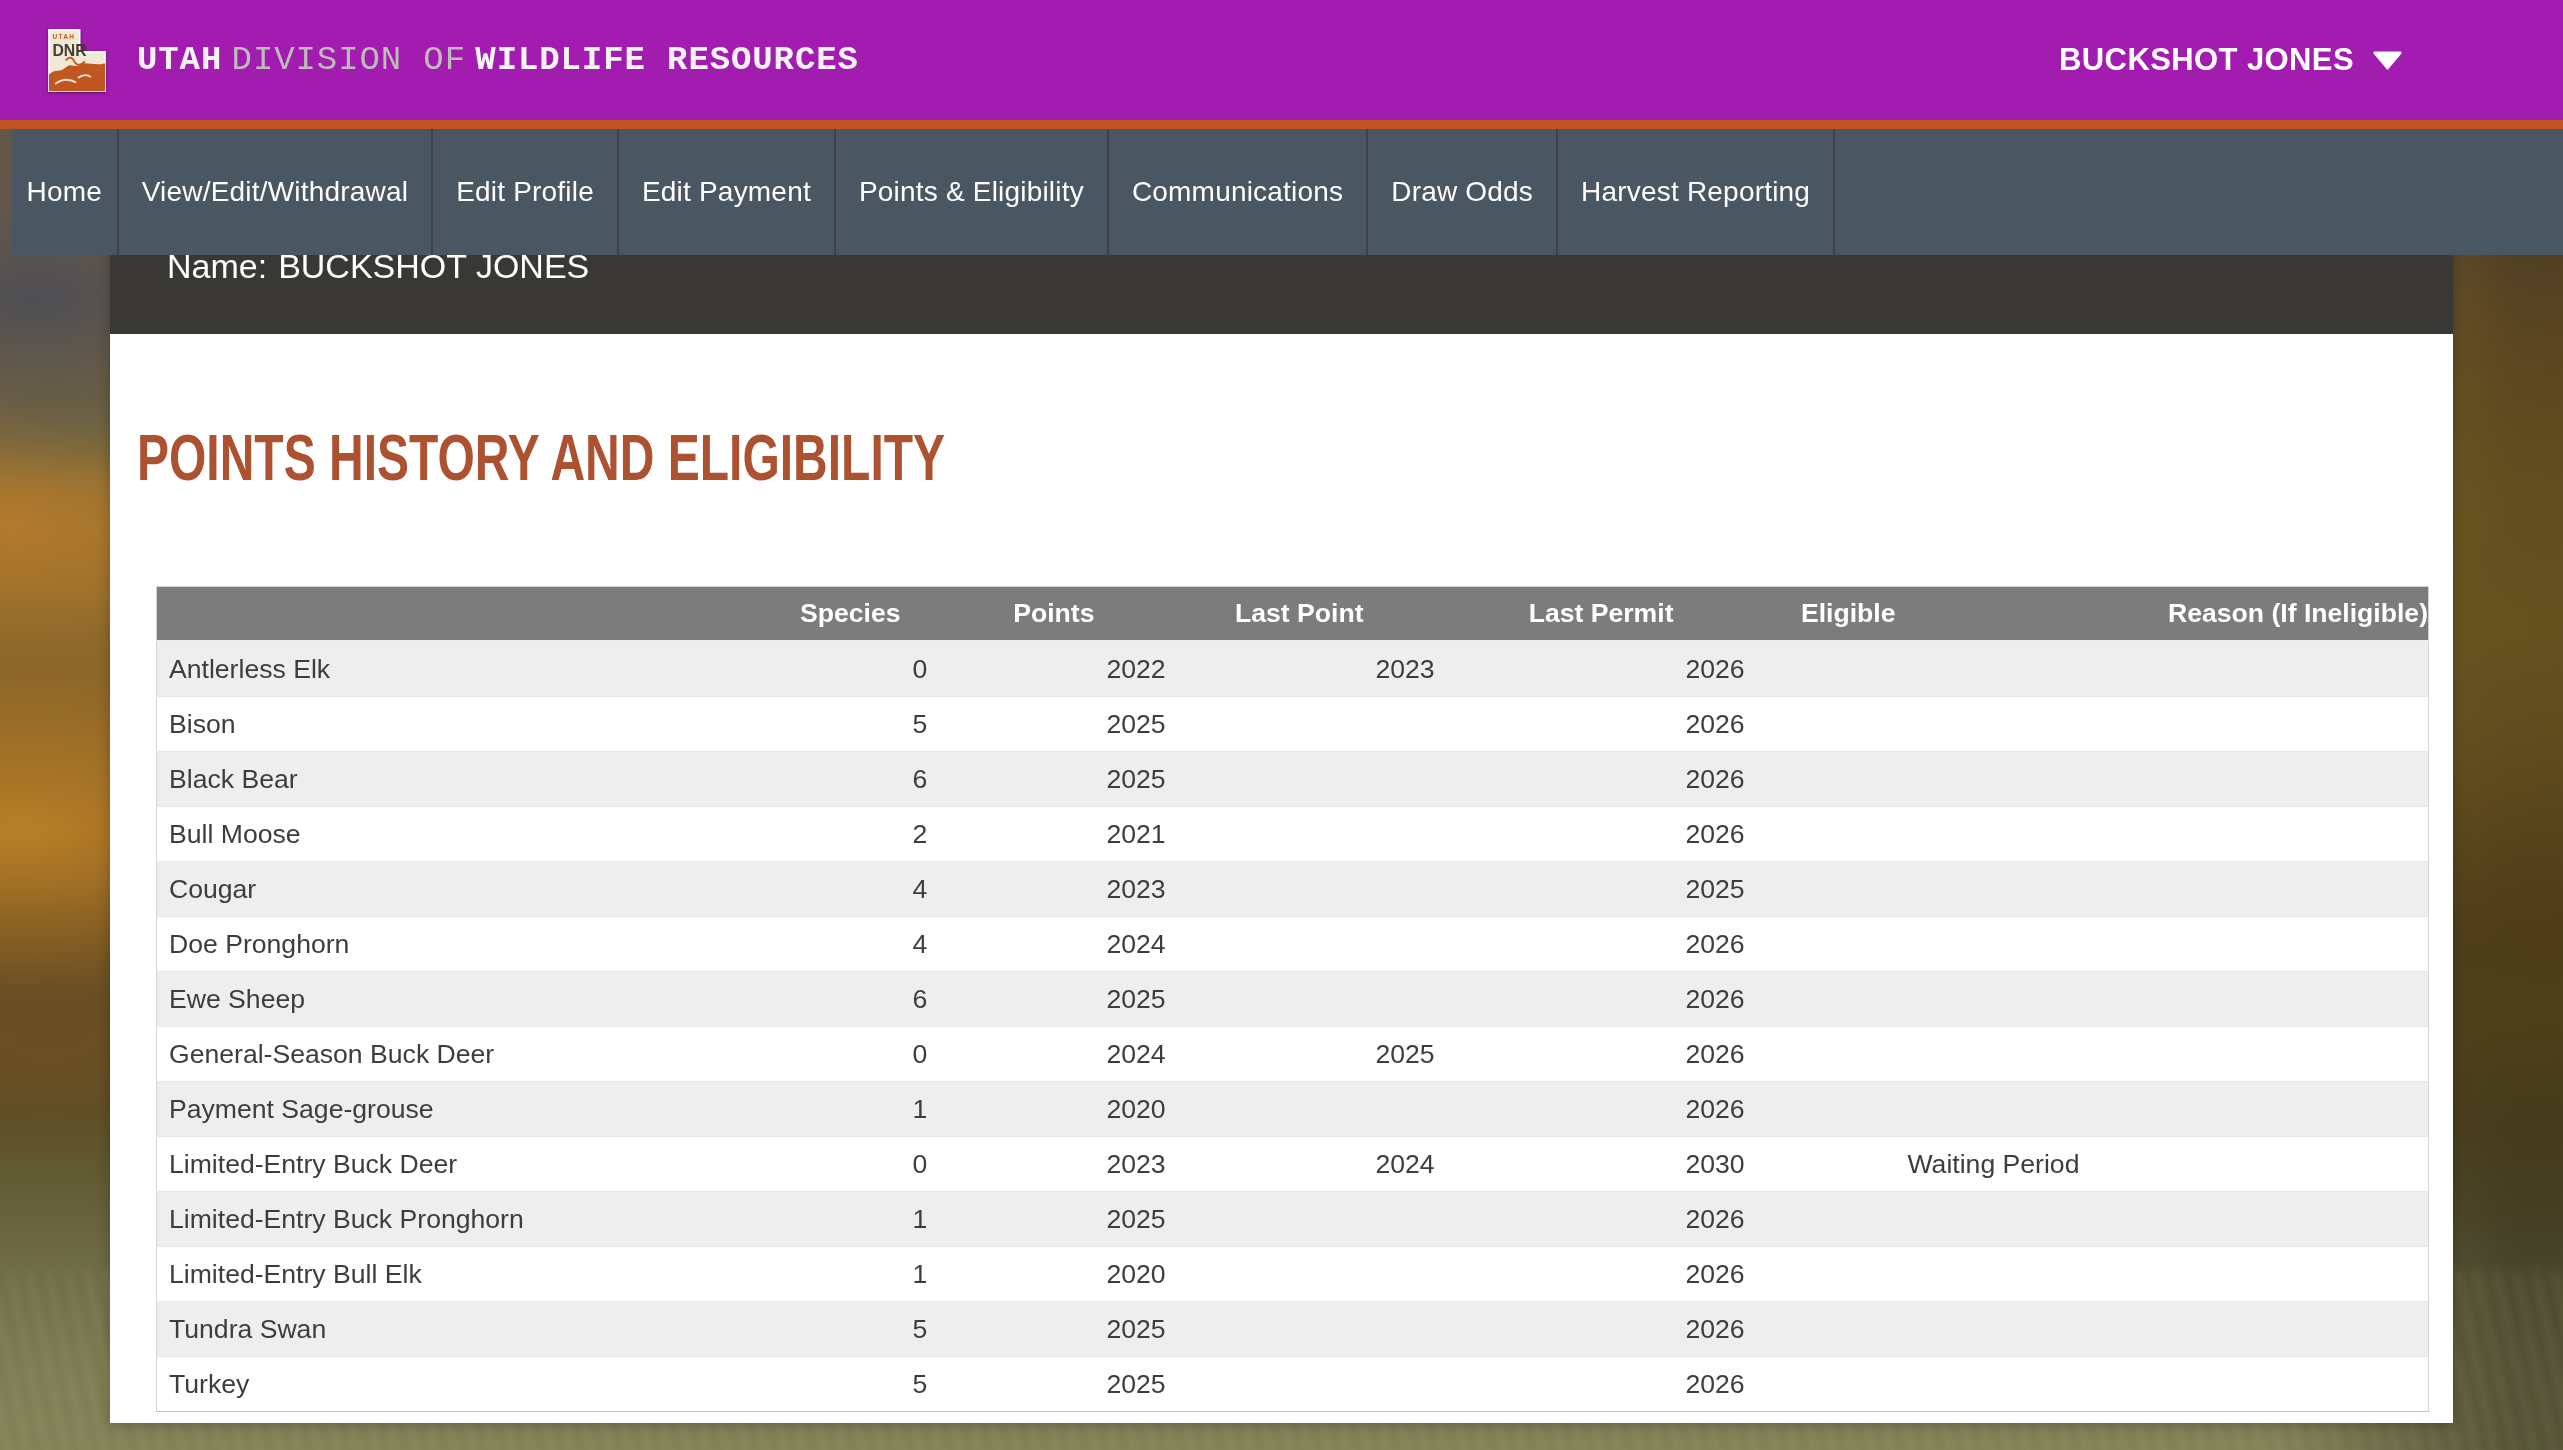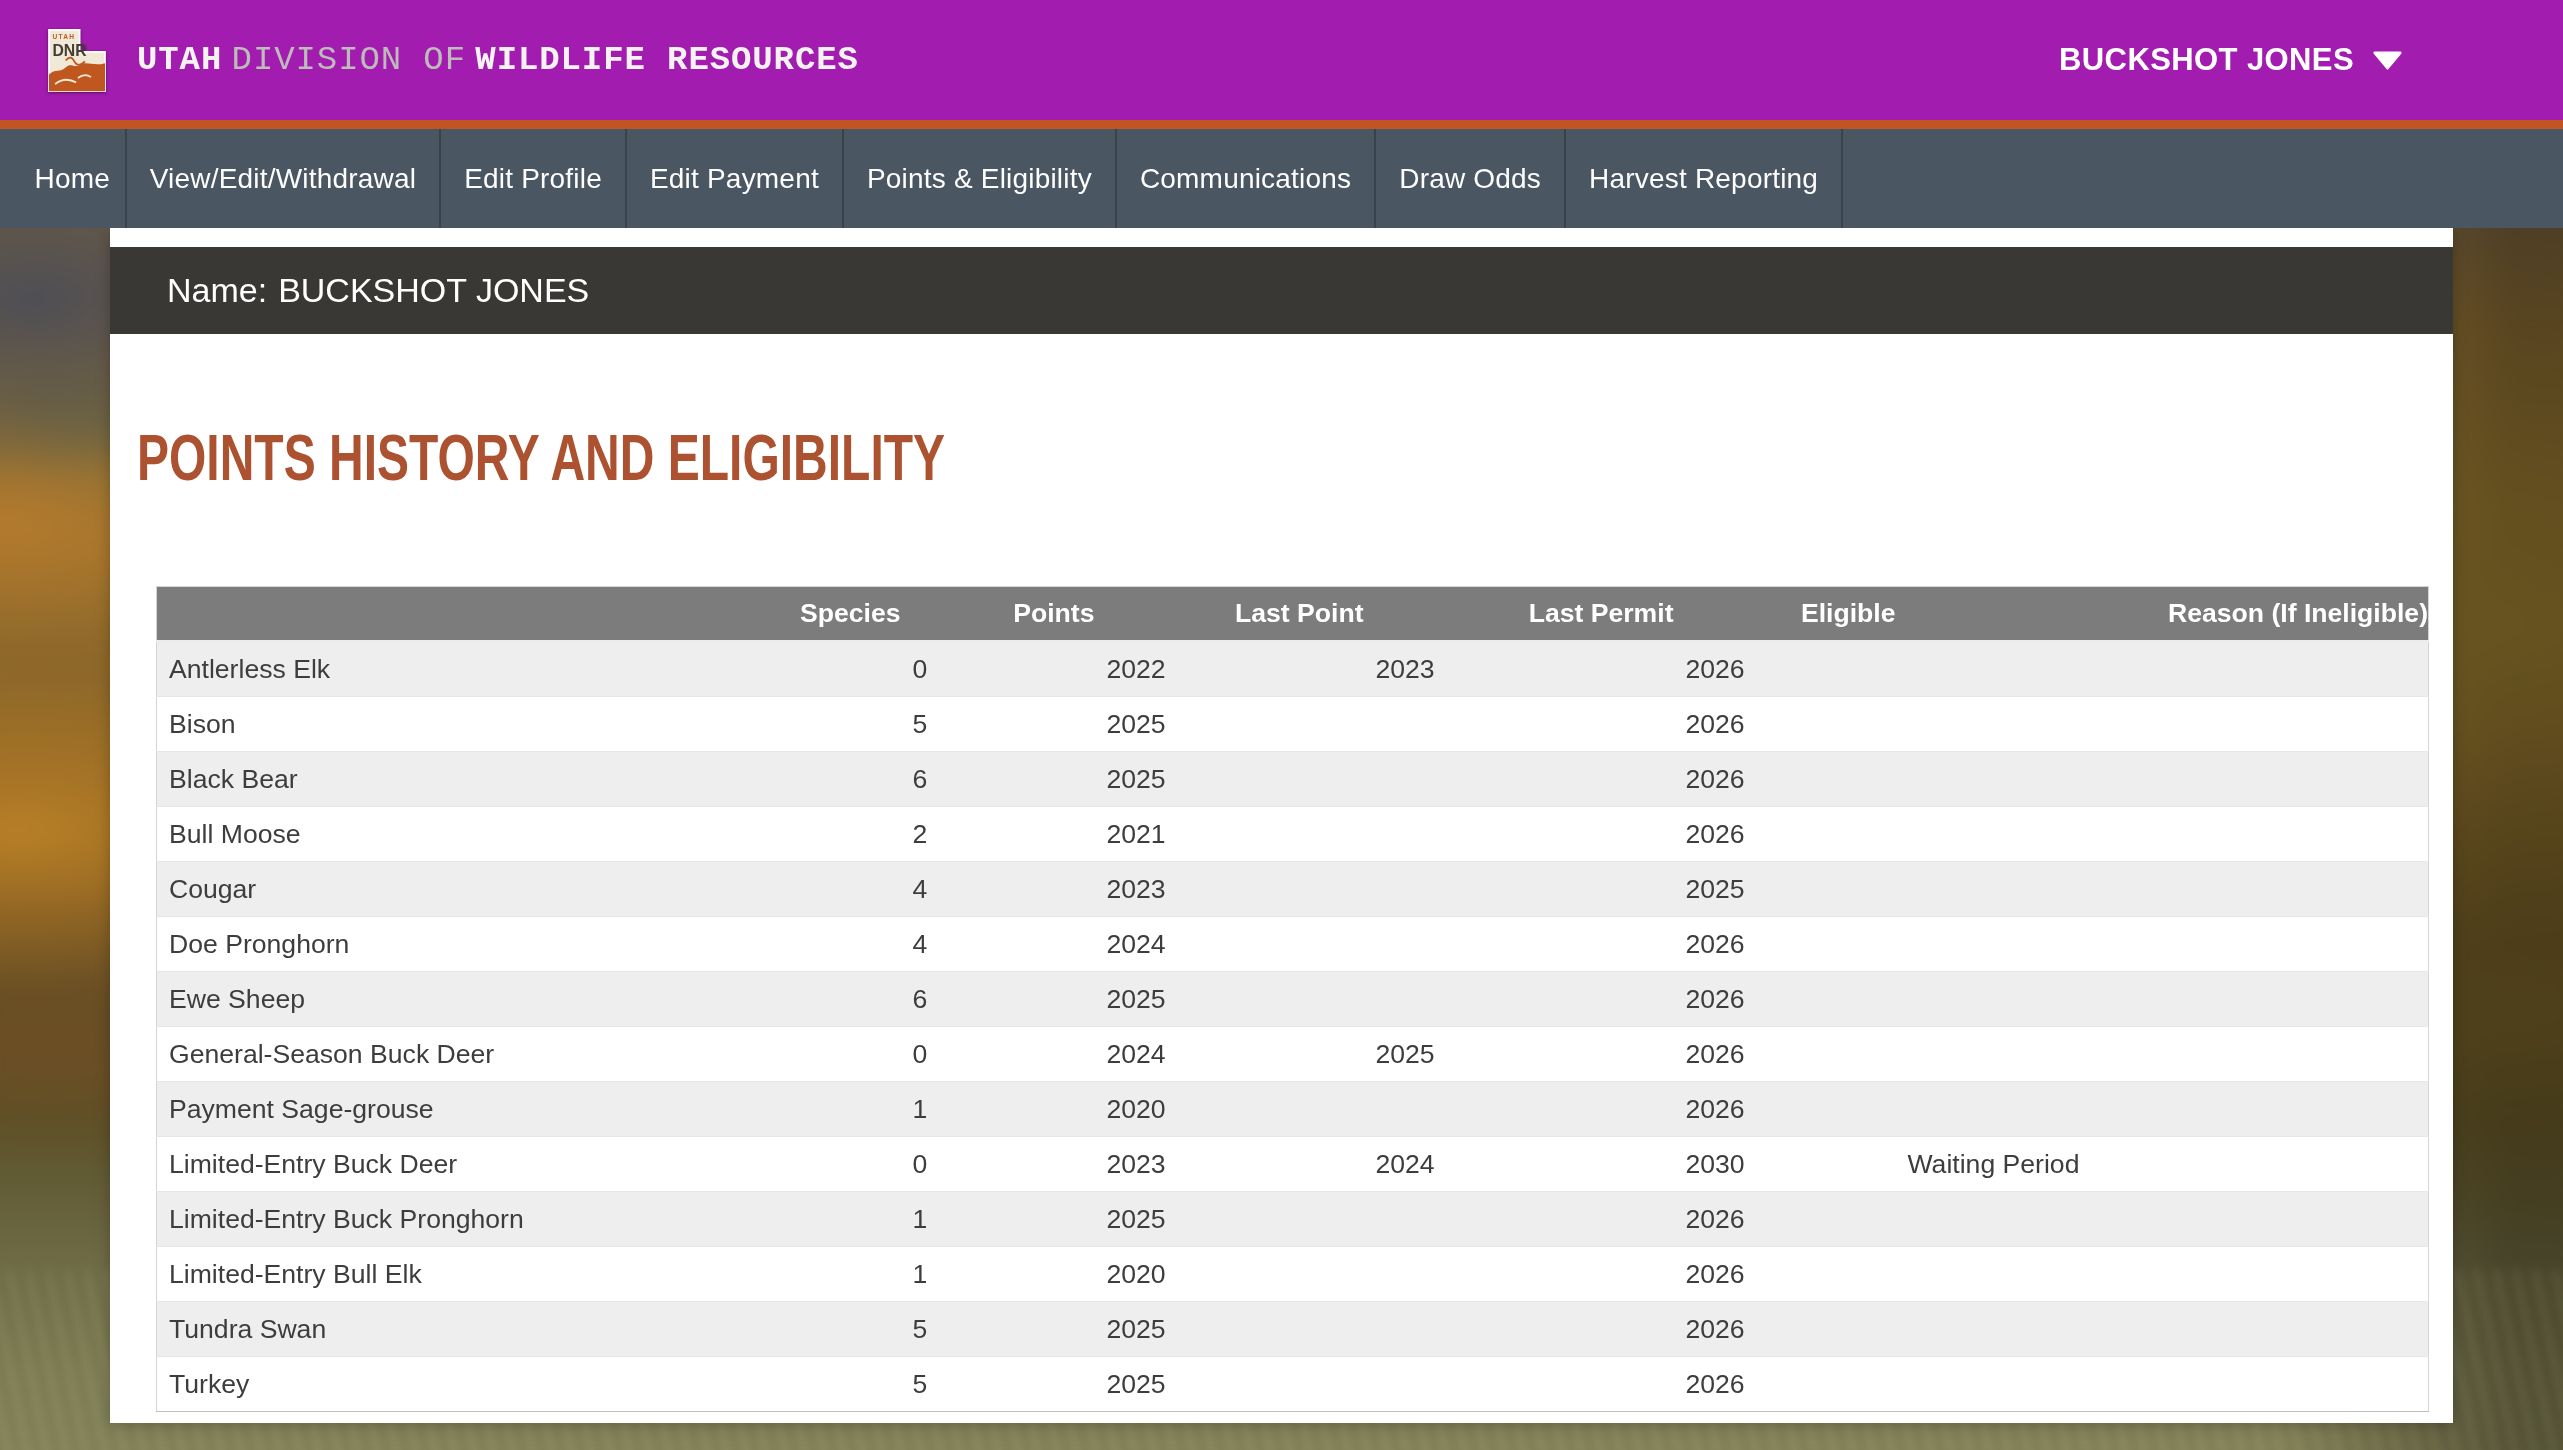--- a/index.html
+++ b/index.html
@@ -37,35 +37,35 @@
   .logo-svg{width:58px;height:63px;display:block;filter:drop-shadow(0.9px 1.7px 1.7px rgba(0,0,0,.45));}
   .brand-text{margin-left:31px;font-size:34px;letter-spacing:0.9px;white-space:nowrap;font-family:Liberation Mono, monospace;}
   .brand-text .bold{color:#f4f3f1;font-weight:700;margin-right:9.4px;}
   .brand-text .light{color:#bdbcba;font-weight:400;margin-right:9.4px;}
   .user-menu{
     margin-left:auto;margin-right:161px;display:flex;align-items:center;gap:19px;
     color:#ffffff;font-weight:700;font-size:31px;letter-spacing:0.4px;cursor:pointer;white-space:nowrap;
   }
   .accent-bar{position:absolute;top:120px;left:0;right:0;height:8.6px;background:#c05423;z-index:2;}
   .main-nav{
-    position:absolute;top:129px;left:0;right:0;height:99px;background:#4b5663;z-index:2;
-    display:flex;align-items:stretch;padding-left:20px;
+    position:absolute;top:129px;left:12px;right:0;height:126px;background:#4b5663;z-index:2;
+    display:flex;align-items:stretch;
   }
   .nav-item{
     display:flex;align-items:center;padding:0 23px;color:#fdfdfd;font-size:28px;
     border-right:2.6px solid #39424d;cursor:pointer;letter-spacing:0.2px;white-space:nowrap;text-decoration:none;
   }
   .nav-item:first-child{padding:0 14.6px;}
   
   .content{
     position:absolute;left:110px;top:228px;width:2343px;height:1195px;background:#ffffff;z-index:1;
     box-sizing:border-box;box-shadow:0 1.7px 13.7px rgba(0,0,0,.25);
   }
   .customer-bar{
-    margin-top:19px;height:87px;background:#3a3835;color:#fff;display:flex;align-items:center;
+    margin-top:19px;height:87px;background:#3a3835;color:#fff;display:flex;
     padding-left:57px;font-size:34px;gap:39px;box-sizing:border-box;
   }
   .cb-group{display:flex;gap:11px;white-space:nowrap;}
   .page-title{
     margin:91px 0 0 27.4px;font-size:64px;line-height:1.05;color:#ad5231;font-weight:700;
     transform:scaleX(.75);transform-origin:left center;white-space:nowrap;
   }
   
   .points-table{
     margin:94px 0 0 46px;border-collapse:collapse;table-layout:fixed;width:2272px;

